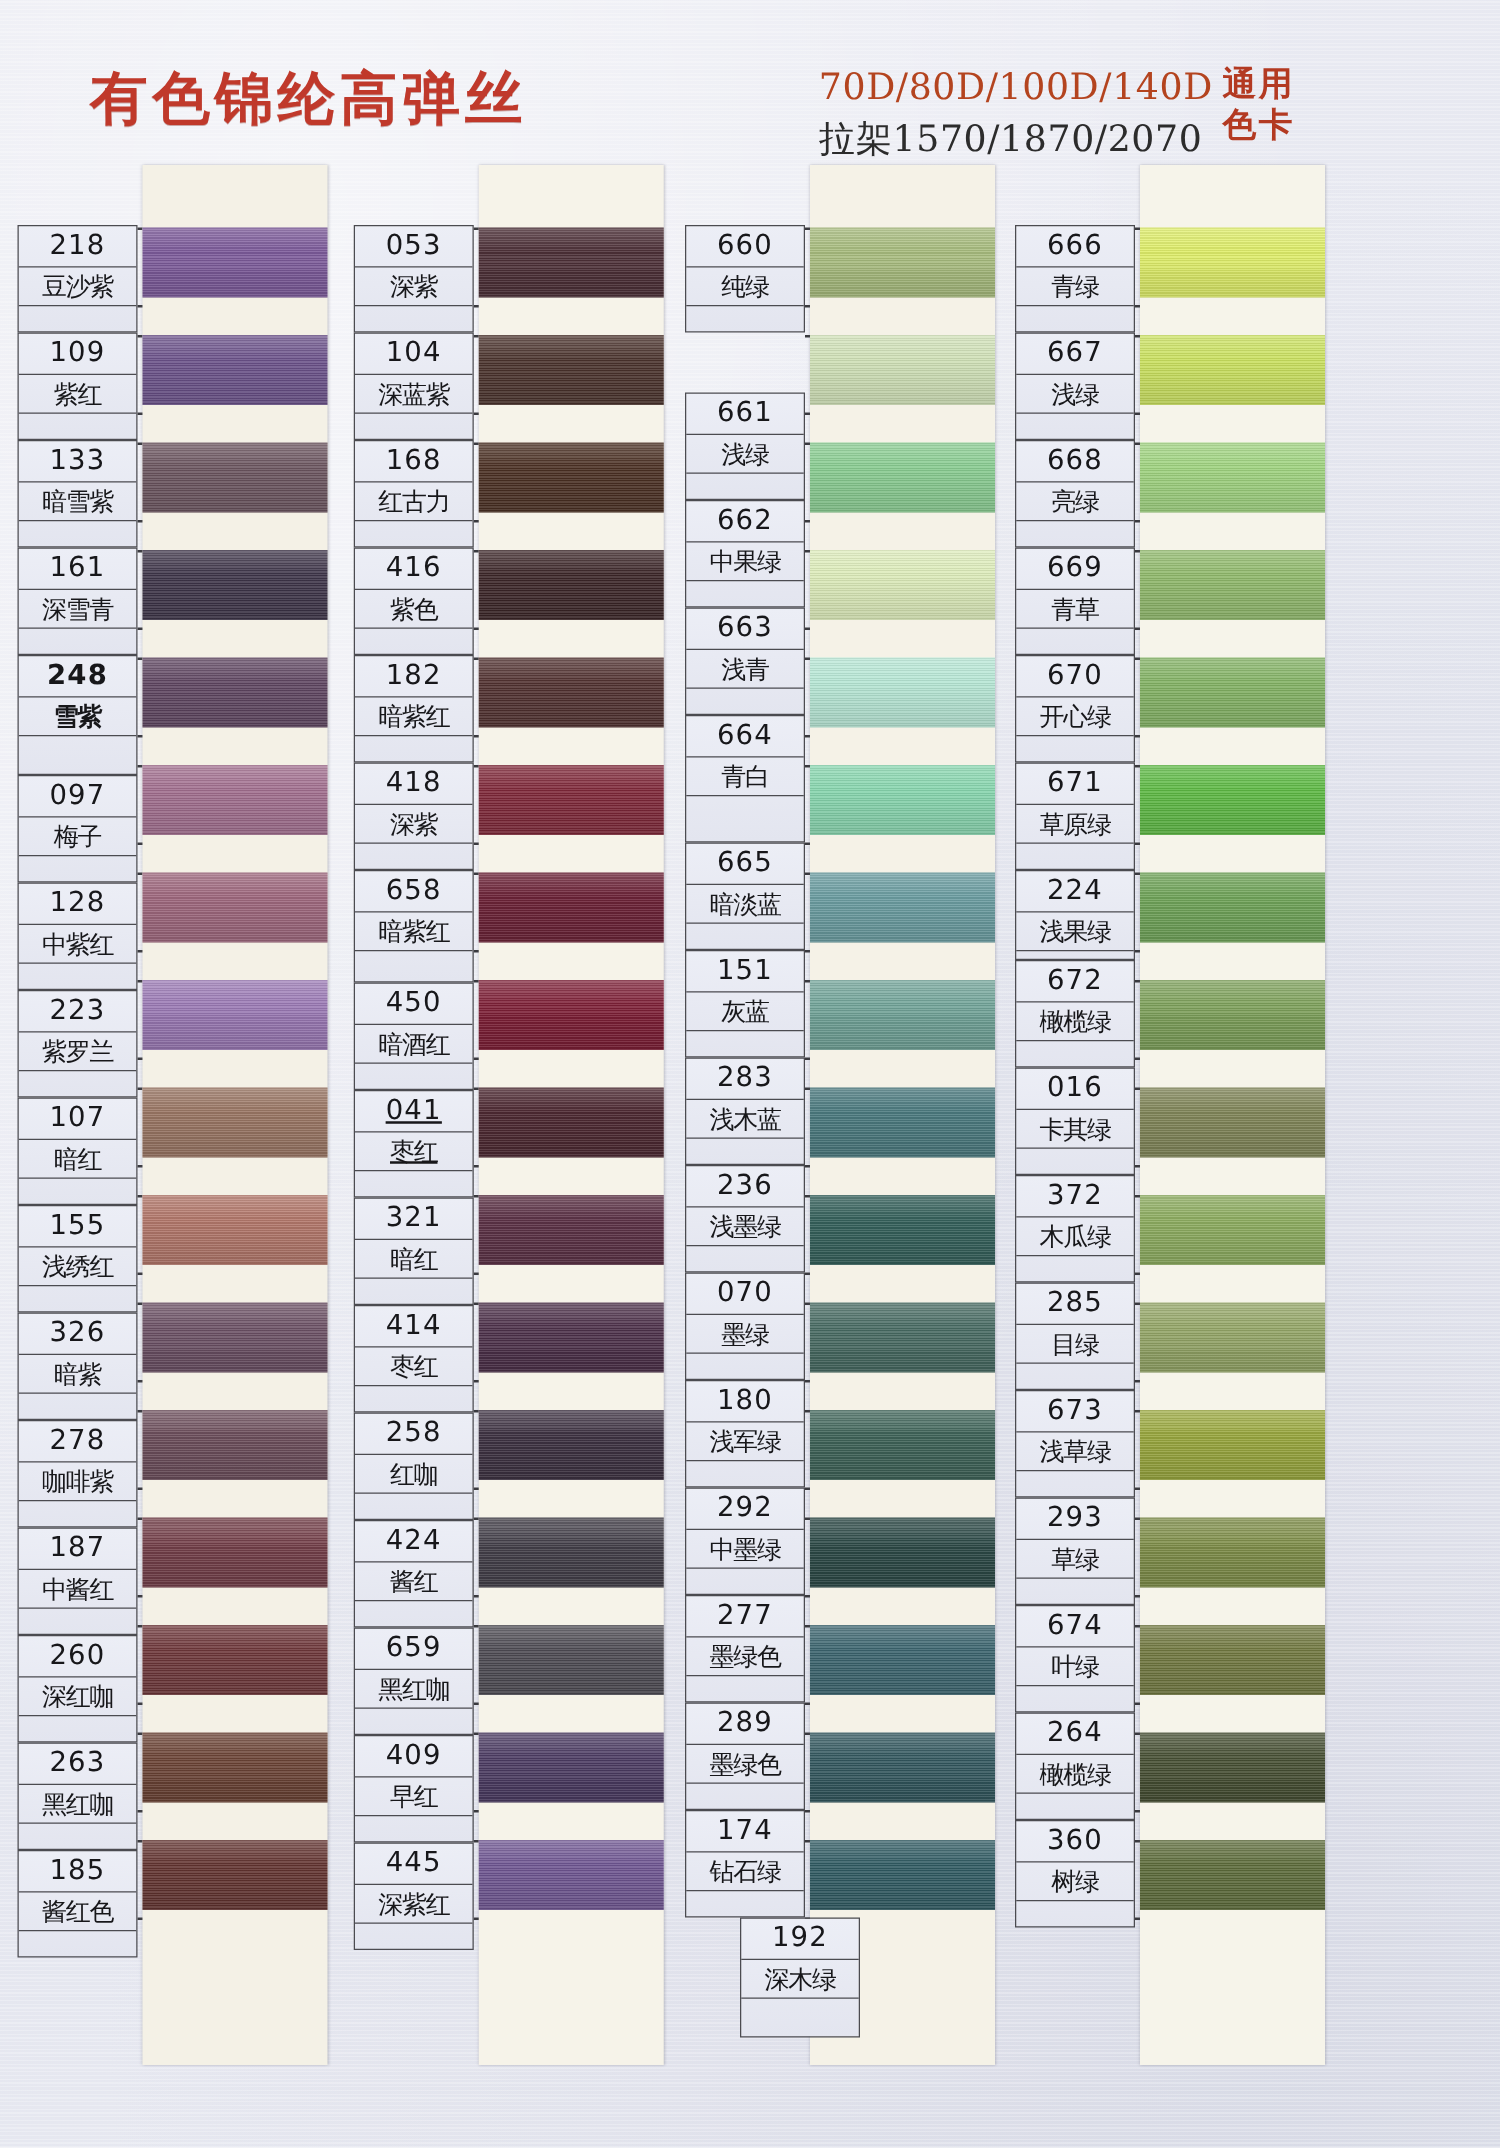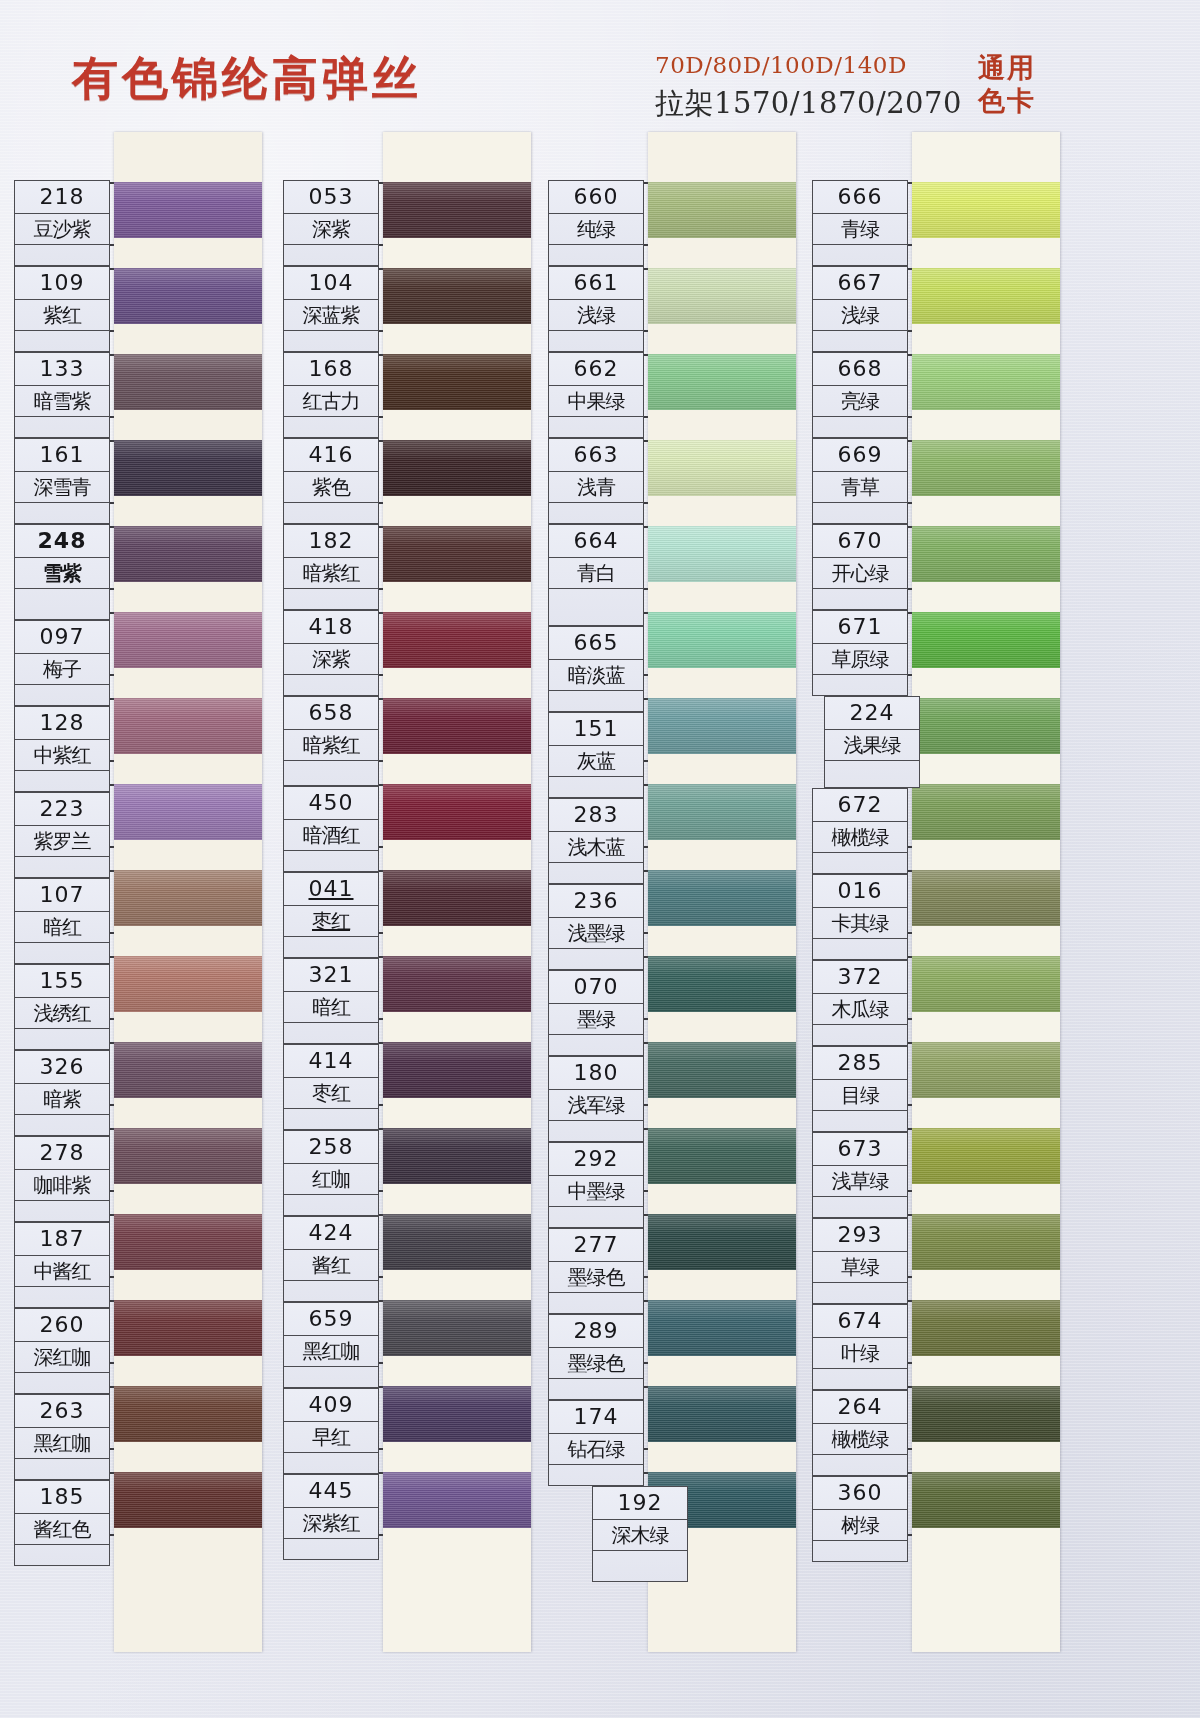--- a/index.html
+++ b/index.html
@@ -24,21 +24,21 @@
   
   .header{position:absolute;top:0;left:0;right:0;height:145px;}
   .title{
     position:absolute;left:72px;top:48px;
     font-family:"DejaVu Sans","Liberation Sans",sans-serif;
     font-size:46px;font-weight:bold;color:#c0392b;letter-spacing:4px;
     text-shadow:0 1px 0 rgba(120,20,10,.35);
   }
   .spec{position:absolute;left:655px;top:52px;text-align:left;}
   .spec .line1{
-    font-size:23px;color:#b4441f;font-weight:normal;letter-spacing:.5px;
+    font-size:29px;color:#b4441f;font-weight:normal;letter-spacing:.5px;
     font-family:"DejaVu Serif","Liberation Serif",serif;
   }
   .spec .line2{
     font-size:29px;color:#2c2c2c;margin-top:6px;letter-spacing:.5px;
     font-family:"DejaVu Serif","Liberation Serif",serif;
   }
   .brandmark{position:absolute;left:978px;top:52px;text-align:center;line-height:1.22;}
   .brandmark div{font-size:27px;font-weight:bold;color:#b33a22;letter-spacing:2px;}
 
   
@@ -517,21 +517,21 @@
           <div class="sheen"></div>
           <div class="gloss"></div>
         </div>
       </div>
       <div class="labels">
         <div class="lab" style="height: 86px;">
           <div class="code">660</div>
           <div class="nm">纯绿</div>
           <div class="gap"></div>
         </div>
-        <div class="lab" style="height: 86px;">
+        <div class="lab" style="height: 86px; margin-top: 48px;">
           <div class="code">661</div>
           <div class="nm">浅绿</div>
           <div class="gap"></div>
         </div>
         <div class="lab" style="height: 86px;">
           <div class="code">662</div>
           <div class="nm">中果绿</div>
           <div class="gap"></div>
         </div>
         <div class="lab" style="height: 86px;">
@@ -708,21 +708,21 @@
         <div class="lab" style="height: 86px;">
           <div class="code">670</div>
           <div class="nm">开心绿</div>
           <div class="gap"></div>
         </div>
         <div class="lab" style="height: 86px;">
           <div class="code">671</div>
           <div class="nm">草原绿</div>
           <div class="gap"></div>
         </div>
-        <div class="lab" style="height: 92px; margin-left: 12px;">
+        <div class="lab" style="height: 72px;">
           <div class="code">224</div>
           <div class="nm">浅果绿</div>
           <div class="gap"></div>
         </div>
         <div class="lab" style="height: 86px;">
           <div class="code">672</div>
           <div class="nm">橄榄绿</div>
           <div class="gap"></div>
         </div>
         <div class="lab" style="height: 86px;">

